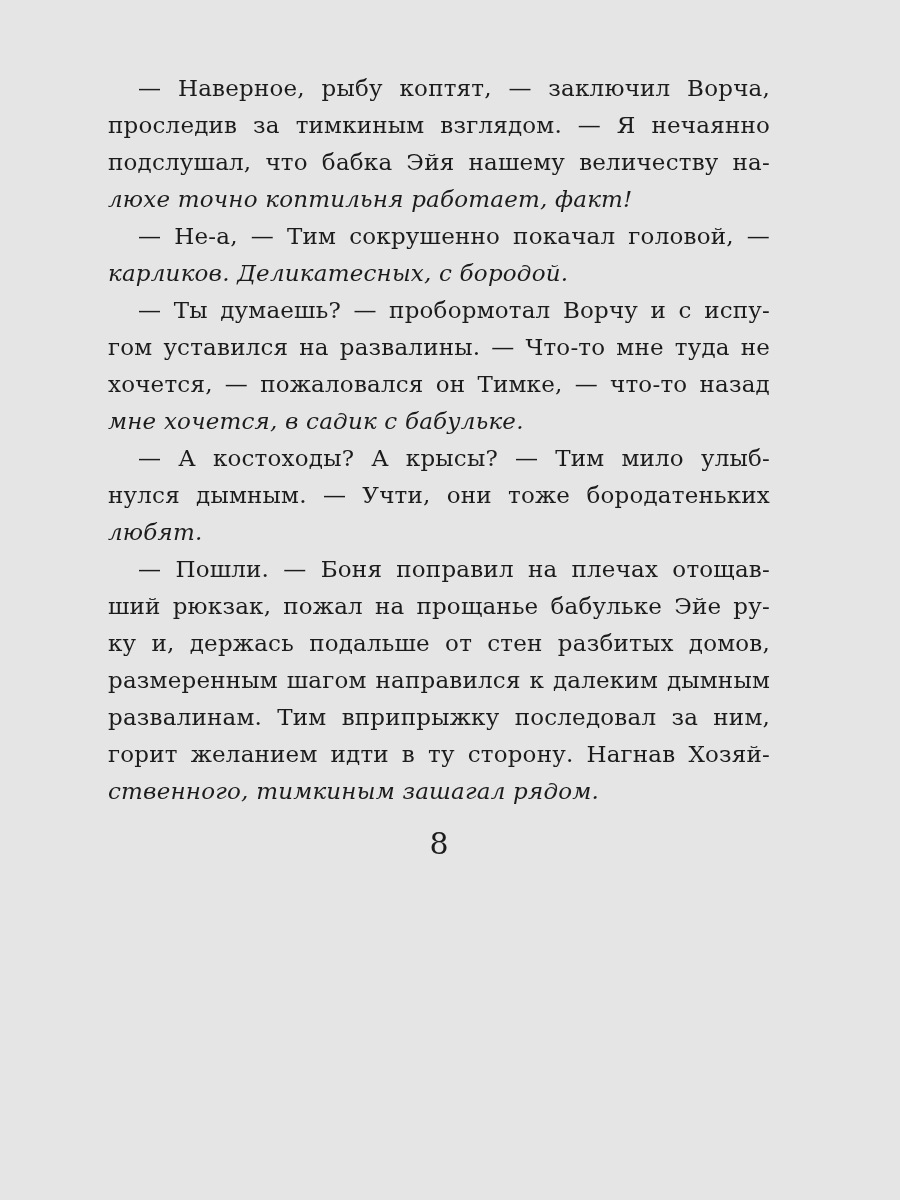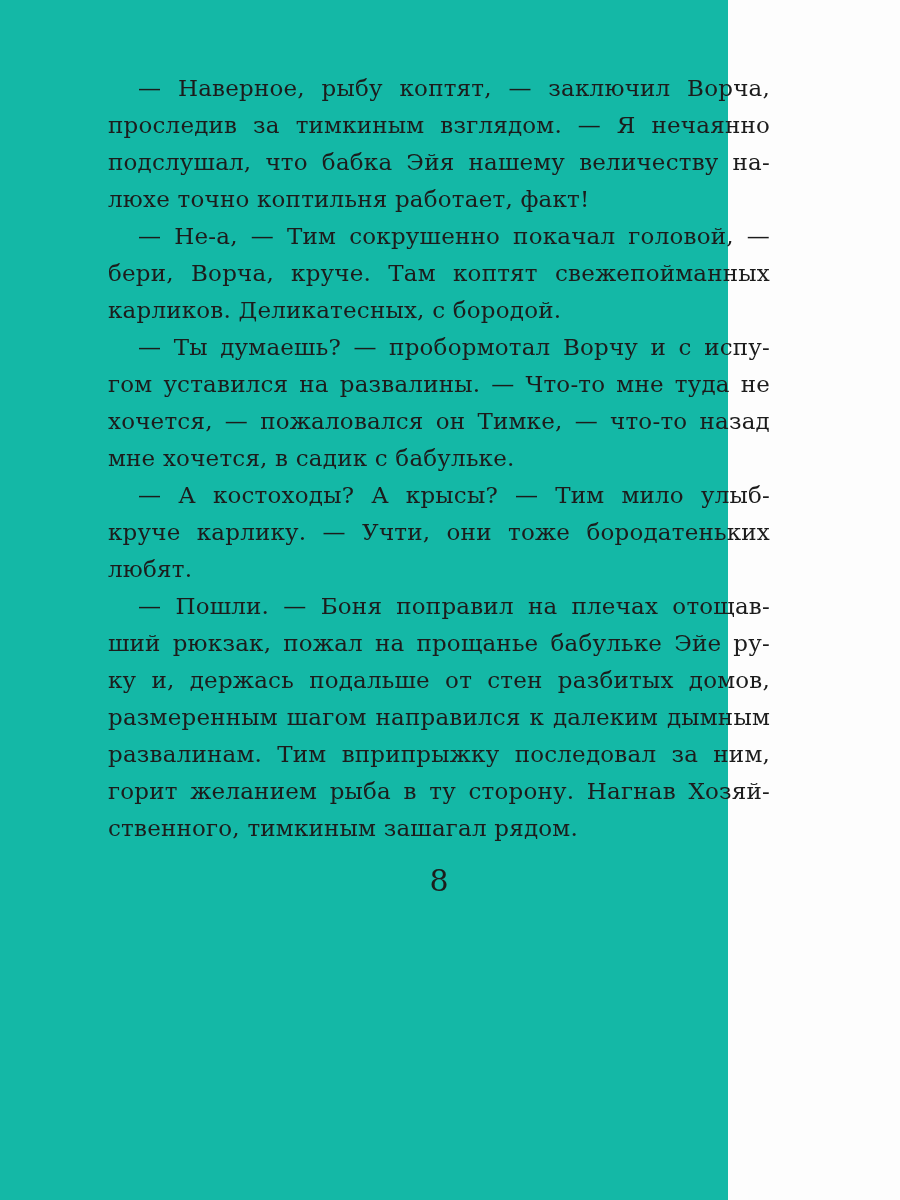--- a/index.html
+++ b/index.html
@@ -11,23 +11,23 @@
     height: 1200px;
     background: #fdfdfd;
     font-family: "DejaVu Serif", "Liberation Serif", serif;
     overflow: hidden;
     position: relative;
   }
   .page {
     position: absolute;
     left: 0;
     top: 0;
-    width: 728px;
+    width: 900px;
     height: 1200px;
-    background: #14b8a6;
+    background: #e5e5e5;
   }
   .textblock {
     position: absolute;
     left: 108px;
     top: 70px;
     width: 662px;
   }
   .ln {
     height: 37px;
     line-height: 37px;
@@ -36,20 +36,21 @@
     text-align: justify;
     text-align-last: justify;
     letter-spacing: 0.2px;
   }
   .first {
     text-indent: 30px;
   }
   .last {
     text-align: left;
     text-align-last: left;
+    font-style: italic;
   }
   .pagenum {
     margin-top: 14px;
     height: 40px;
     line-height: 40px;
     font-size: 30px;
     color: #1c1c1c;
     text-align: center;
     text-align-last: center;
   }
@@ -62,44 +63,43 @@
 
     <div>
       <div class="ln first">— Наверное, рыбу коптят, — заключил Ворча,</div>
       <div class="ln">проследив за тимкиным взглядом. — Я нечаянно</div>
       <div class="ln">подслушал, что бабка Эйя нашему величеству на-</div>
       <div class="ln last">люхе точно коптильня работает, факт!</div>
     </div>
 
     <div>
       <div class="ln first">— Не-а, — Тим сокрушенно покачал головой, —</div>
-      <div class="ln">бери, Ворча, круче. Там коптят свежепойманных</div>
       <div class="ln last">карликов. Деликатесных, с бородой.</div>
     </div>
 
     <div>
       <div class="ln first">— Ты думаешь? — пробормотал Ворчу и с испу-</div>
       <div class="ln">гом уставился на развалины. — Что-то мне туда не</div>
       <div class="ln">хочется, — пожаловался он Тимке, — что-то назад</div>
       <div class="ln last">мне хочется, в садик с бабульке.</div>
     </div>
 
     <div>
       <div class="ln first">— А костоходы? А крысы? — Тим мило улыб-</div>
-      <div class="ln">круче карлику. — Учти, они тоже бородатеньких</div>
+      <div class="ln">нулся дымным. — Учти, они тоже бородатеньких</div>
       <div class="ln last">любят.</div>
     </div>
 
 
     <div>
       <div class="ln first">— Пошли. — Боня поправил на плечах отощав-</div>
       <div class="ln">ший рюкзак, пожал на прощанье бабульке Эйе ру-</div>
       <div class="ln">ку и, держась подальше от стен разбитых домов,</div>
       <div class="ln">размеренным шагом направился к далеким дымным</div>
       <div class="ln">развалинам. Тим вприпрыжку последовал за ним,</div>
-      <div class="ln">горит желанием рыба в ту сторону. Нагнав Хозяй-</div>
+      <div class="ln">горит желанием идти в ту сторону. Нагнав Хозяй-</div>
       <div class="ln last">ственного, тимкиным зашагал рядом.</div>
     </div>
 
     <div class="pagenum">8</div>
 
   </div>
 </div>
 
 </body></html>

